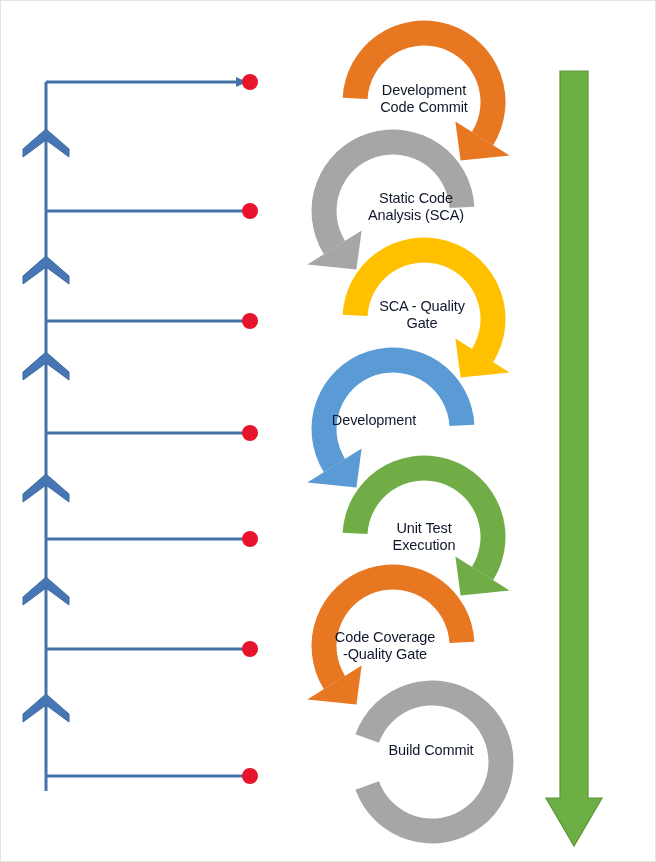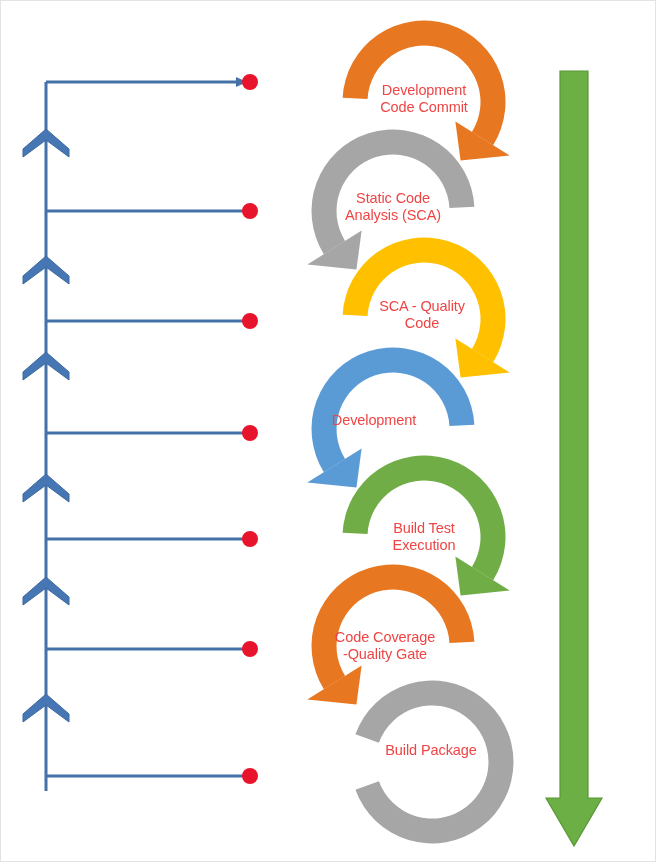--- a/index.html
+++ b/index.html
@@ -22,21 +22,21 @@
   #canvas {
     position: absolute;
     left: 0;
     top: 0;
     width: 656px;
     height: 862px;
   }
   .stage-label {
     position: absolute;
     text-align: center;
-    color: #ef4444;
+    color: #0f172a;
     font-family: "Liberation Sans", sans-serif;
     font-size: 14.5px;
     line-height: 17px;
     white-space: pre-line;
     letter-spacing: -0.1px;
     pointer-events: none;
   }
 </style>
 </head>
 <body>
@@ -122,24 +122,24 @@
           <circle cx="249" cy="775" r="8" fill="#E8142B"></circle>
         </g>
       </g>
     <g id="progress-layer">
         <polygon points="559,70 587,70 587,797 601,797 573,845 545,797 559,797" fill="#6CAF44" stroke="#5A9639" stroke-width="1.2"></polygon>
       </g>
   </svg>
   <div id="labels-layer">
       <div class="stage-label" style="left: 343px; top: 81px; width: 160px;">Development
 Code Commit</div>
-      <div class="stage-label" style="left: 312px; top: 189px; width: 160px;">Static Code
+      <div class="stage-label" style="left: 312px; top: 189px; width: 160px; padding-left: 23px;">Static Code
 Analysis (SCA)</div>
       <div class="stage-label" style="left: 341px; top: 297px; width: 160px;">SCA - Quality
-Code</div>
+Gate</div>
       <div class="stage-label" style="left: 293px; top: 411px; width: 160px;">Development</div>
-      <div class="stage-label" style="left: 343px; top: 519px; width: 160px;">Build Test
+      <div class="stage-label" style="left: 343px; top: 519px; width: 160px;">Unit Test
 Execution</div>
       <div class="stage-label" style="left: 304px; top: 628px; width: 160px;">Code Coverage
 -Quality Gate</div>
-      <div class="stage-label" style="left: 350px; top: 741px; width: 160px;">Build Package</div>
+      <div class="stage-label" style="left: 350px; top: 741px; width: 160px;">Build Commit</div>
     </div>
 </div>
 
 </body></html>

